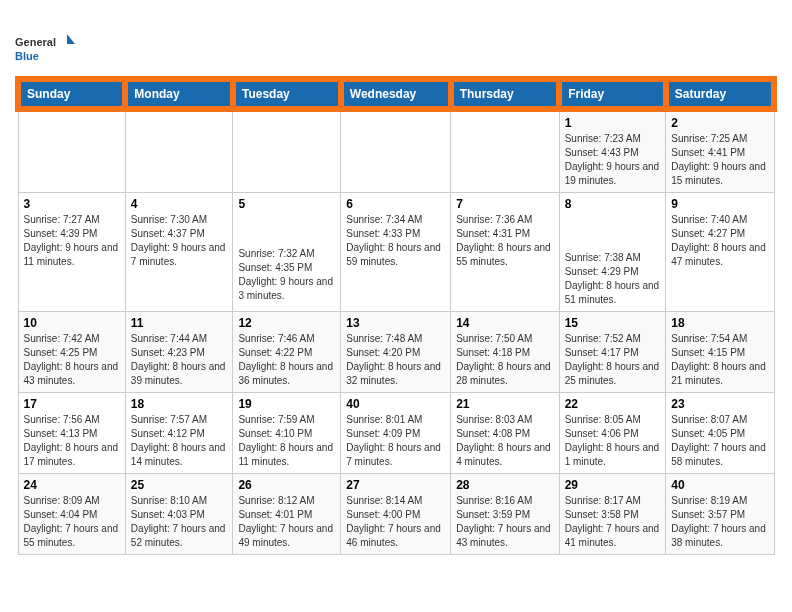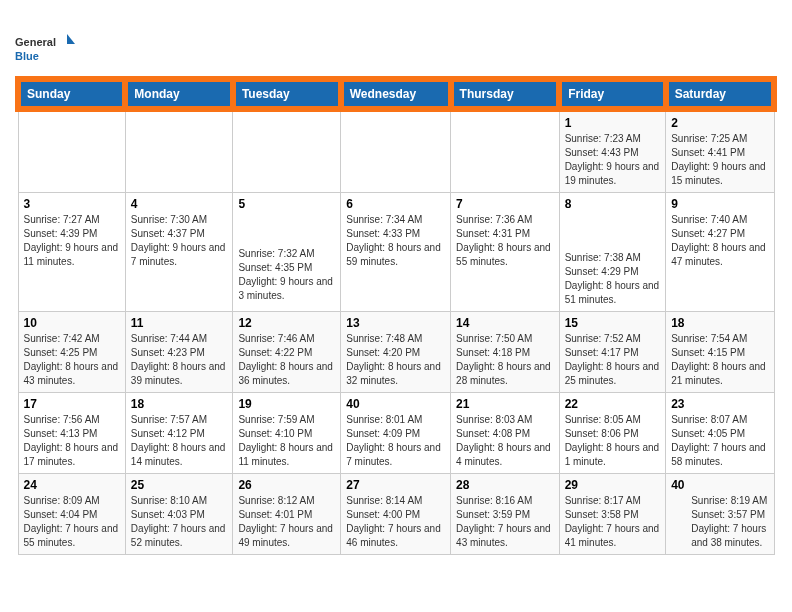--- a/index.html
+++ b/index.html
@@ -237,21 +237,21 @@
         </td>
         <td>
           <span class="day-num">21</span>
           <div class="day-info" style="white-space: pre-line;">Sunrise: 8:03 AM
 Sunset: 4:08 PM
 Daylight: 8 hours and 4 minutes.</div>
         </td>
         <td>
           <span class="day-num">22</span>
           <div class="day-info" style="white-space: pre-line;">Sunrise: 8:05 AM
-Sunset: 8:06 PM
+Sunset: 4:06 PM
 Daylight: 8 hours and 1 minute.</div>
         </td>
         <td>
           <span class="day-num">23</span>
           <div class="day-info" style="white-space: pre-line;">Sunrise: 8:07 AM
 Sunset: 4:05 PM
 Daylight: 7 hours and 58 minutes.</div>
         </td>
       </tr>
       <tr>
@@ -286,19 +286,19 @@
 Daylight: 7 hours and 43 minutes.</div>
         </td>
         <td>
           <span class="day-num">29</span>
           <div class="day-info" style="white-space: pre-line;">Sunrise: 8:17 AM
 Sunset: 3:58 PM
 Daylight: 7 hours and 41 minutes.</div>
         </td>
         <td>
           <span class="day-num">40</span>
-          <div class="day-info" style="white-space: pre-line; margin-left: 20px;">Sunrise: 8:19 AM
+          <div class="day-info" style="white-space: pre-line;">Sunrise: 8:19 AM
 Sunset: 3:57 PM
 Daylight: 7 hours and 38 minutes.</div>
         </td>
       </tr>
     </tbody>
 </table>
 
 </body></html>

